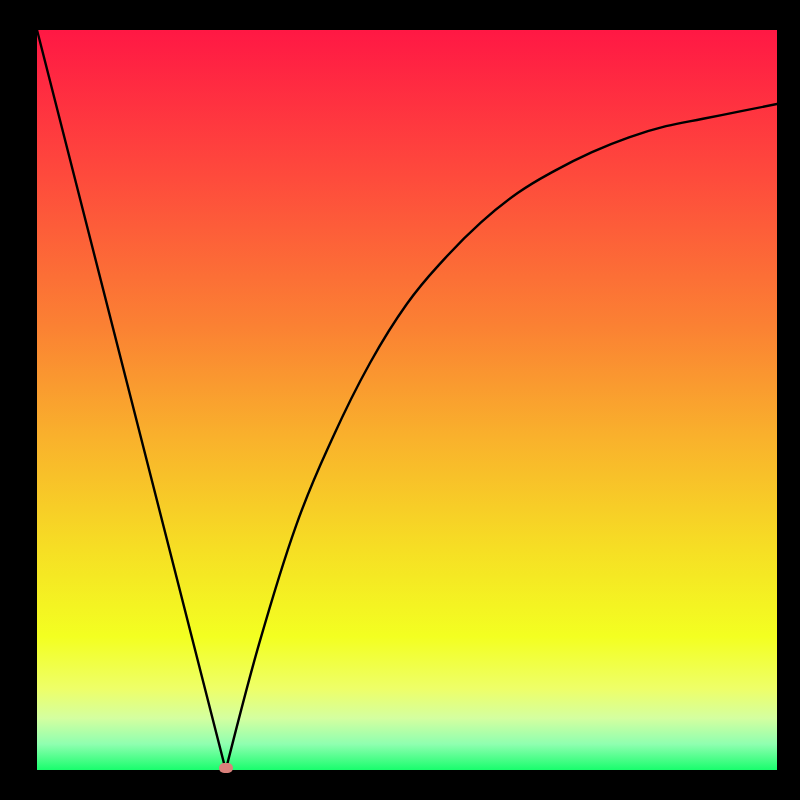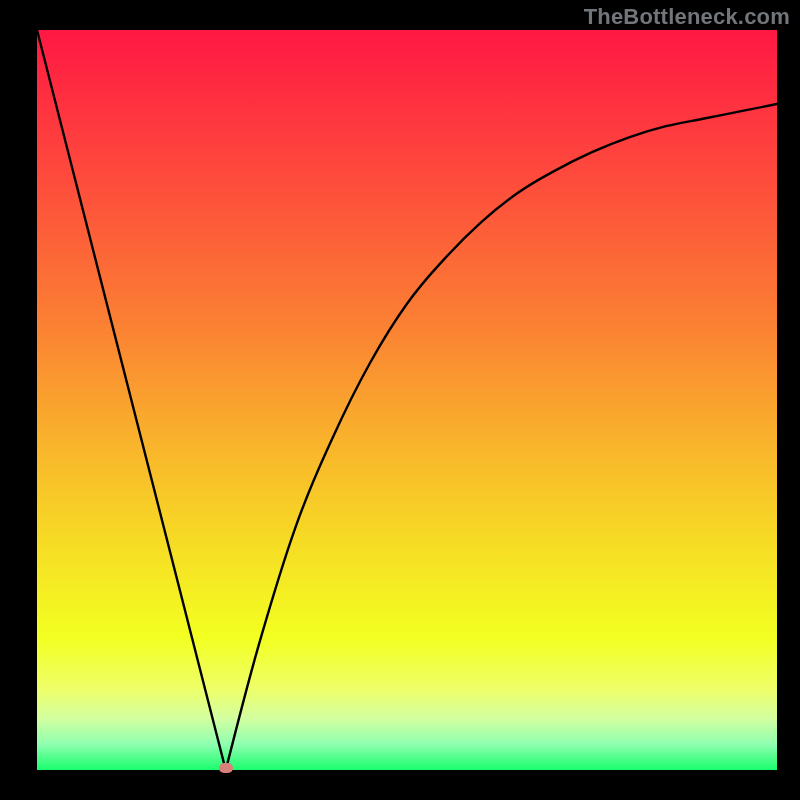--- a/index.html
+++ b/index.html
@@ -83,14 +83,13 @@
       <rect x="0" y="0" width="740" height="740" fill="url(#heat)"></rect>
     </svg>
 
     <svg class="curve" viewBox="0 0 740 740" preserveAspectRatio="none">
       <path id="curve-path" d="M 0.00 0.00 L 188.70 740.00 C 195.36 714.84, 207.94 663.04, 222.00 614.20 C 236.06 565.36, 244.20 537.24, 259.00 495.80 C 273.80 454.36, 281.20 439.56, 296.00 407.00 C 310.80 374.44, 318.20 359.64, 333.00 333.00 C 347.80 306.36, 355.20 294.52, 370.00 273.80 C 384.80 253.08, 392.20 245.68, 407.00 229.40 C 421.80 213.12, 429.20 205.72, 444.00 192.40 C 458.80 179.08, 466.20 173.16, 481.00 162.80 C 495.80 152.44, 503.20 148.74, 518.00 140.60 C 532.80 132.46, 540.20 128.76, 555.00 122.10 C 569.80 115.44, 577.20 112.48, 592.00 107.30 C 606.80 102.12, 614.20 99.90, 629.00 96.20 C 643.80 92.50, 651.20 91.76, 666.00 88.80 C 680.80 85.84, 688.20 84.36, 703.00 81.40 C 717.80 78.44, 732.60 75.48, 740.00 74.00" fill="none" stroke="#000" stroke-width="2.4" stroke-linecap="round" stroke-linejoin="round"></path>
     </svg>
 
     <div id="min-dot" class="min-dot" style="left: 188.7px; top: 738px;"></div>
   </div>
 
-  <div class="watermark">TheBottleneck.com</div>
 </div>
 
 </body></html>

